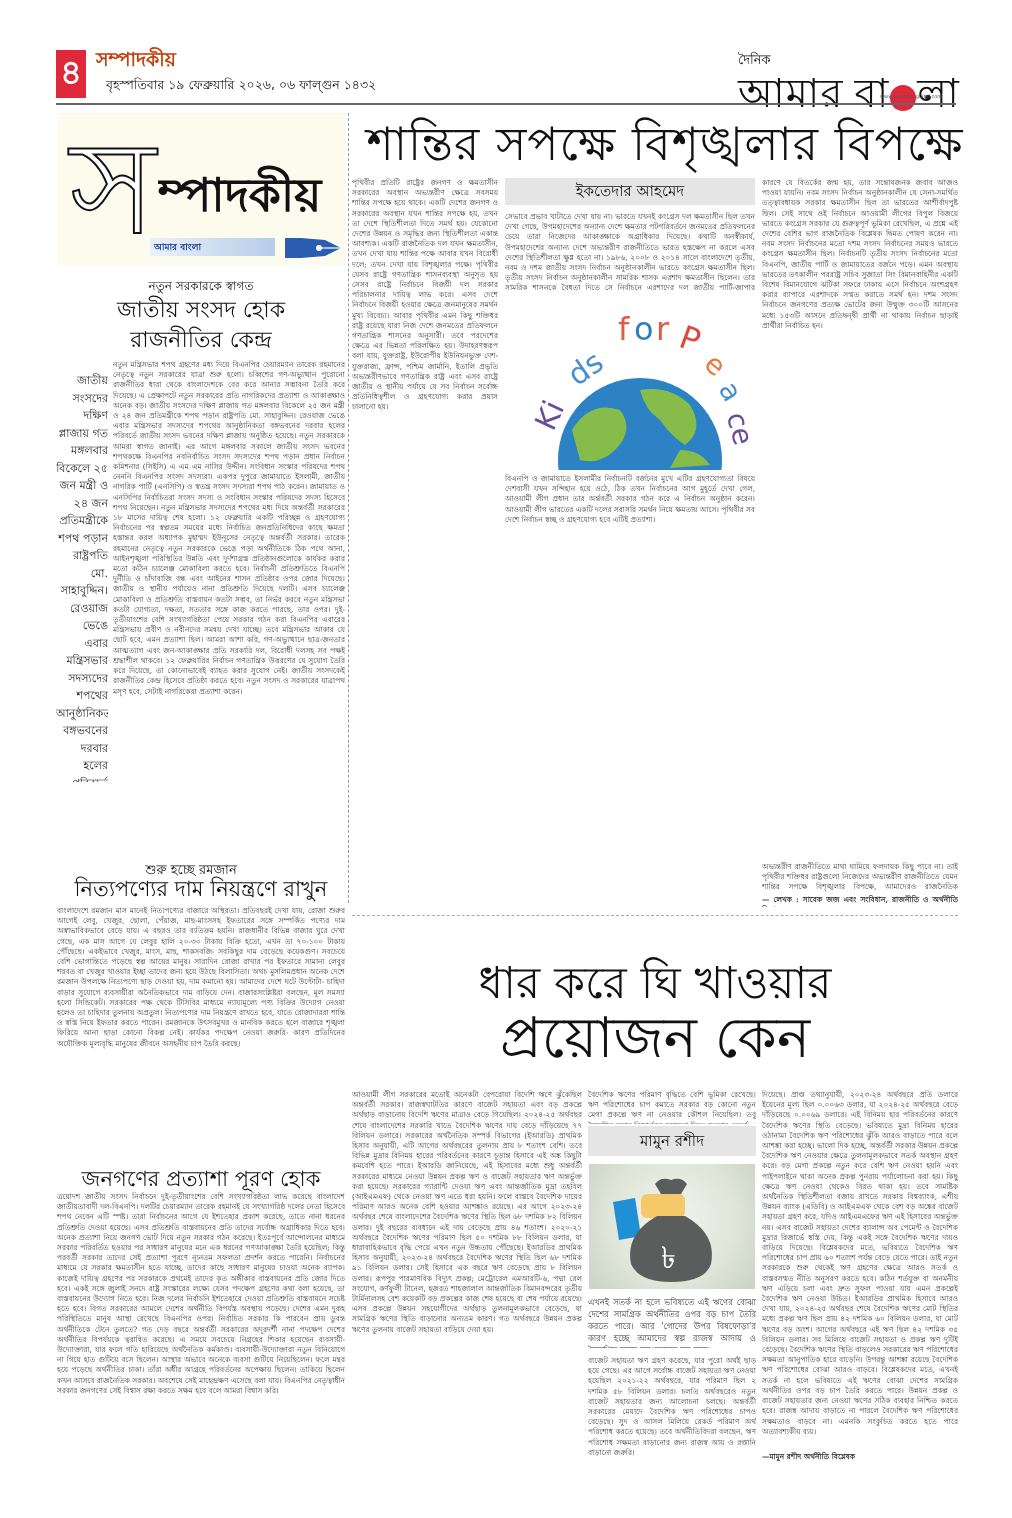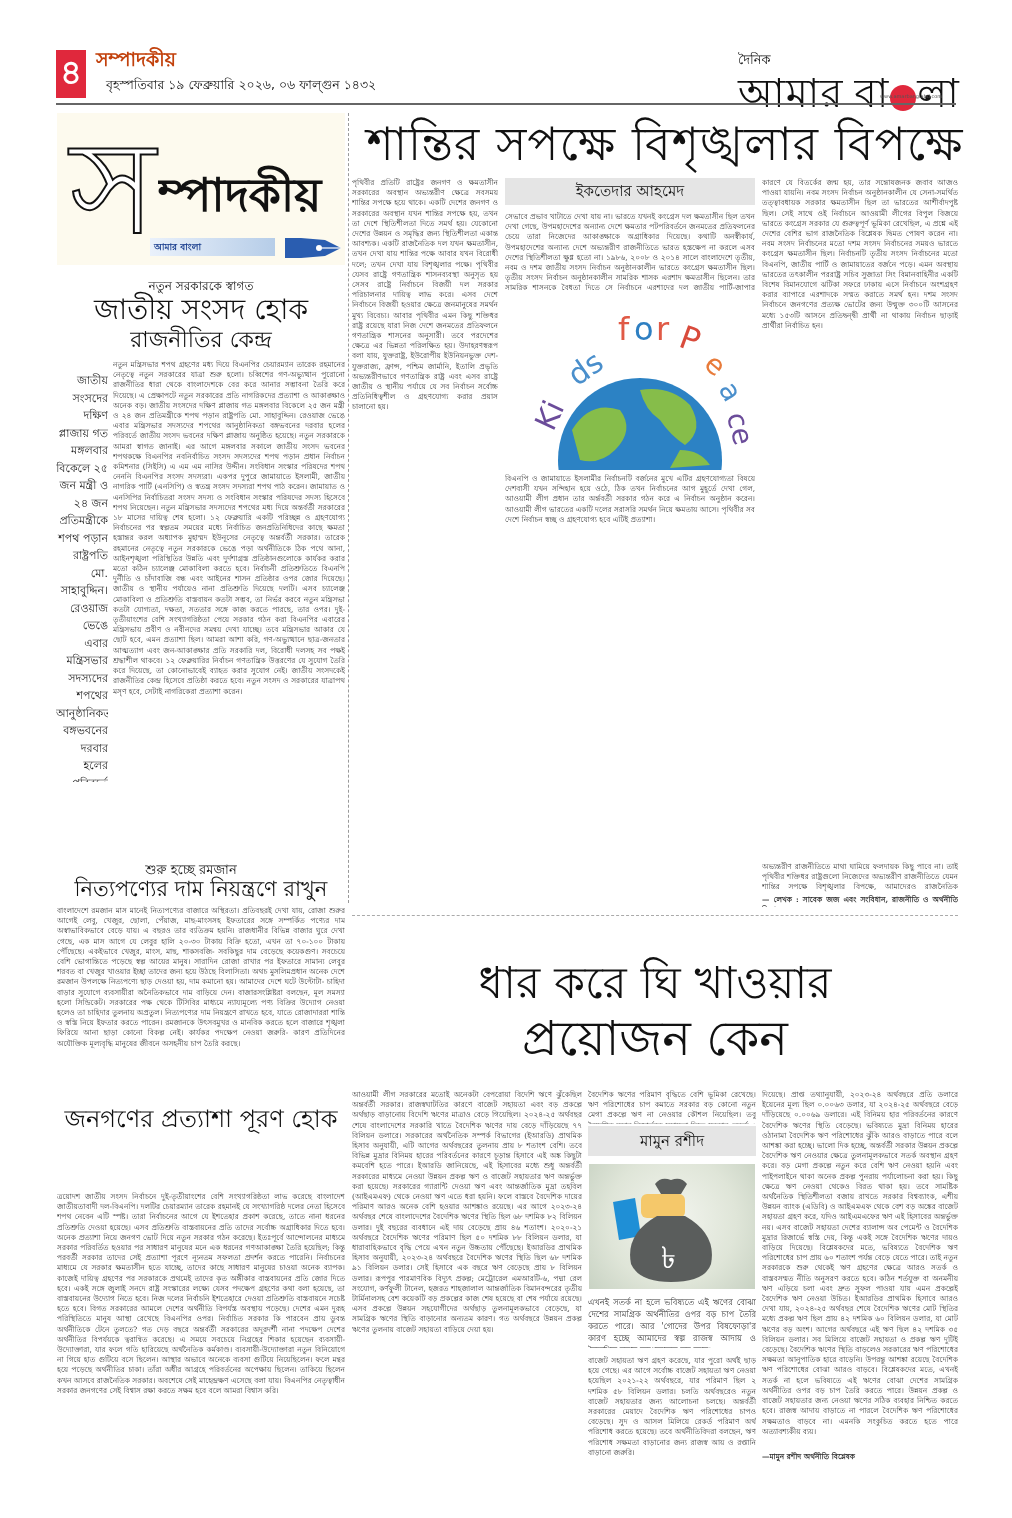--- a/index.html
+++ b/index.html
@@ -52,30 +52,30 @@
 <div class="abs logo-strip"></div>
 <div class="abs logo-strip-text">আমার বাংলা</div>
 <svg class="abs pen-icon" viewBox="0 0 58 24">
   <rect x="0" y="2" width="16" height="20" fill="#2a5db0"></rect>
   <path d="M16 2 L40 4 L56 12 L40 20 L16 22 Z" fill="#2a5db0"></path>
   <circle cx="34" cy="12" r="3" fill="#fff"></circle>
   <line x1="37" y1="12" x2="56" y2="12" stroke="#fff" stroke-width="1.2"></line>
 </svg>
 
 <div class="abs kicker" style="left:57px; top:277px; width:288px; font-size:12px;">নতুন সরকারকে স্বাগত</div>
-<div class="abs hl" style="left:57px; top:295px; width:288px; font-size:28px; line-height:30px;">জাতীয় সংসদ হোক</div>
+<div class="abs hl" style="left:57px; top:295px; width:288px; font-size:22px; line-height:30px;">জাতীয় সংসদ হোক</div>
 <div class="abs hl" style="left:57px; top:325px; width:288px; font-size:22px; line-height:30px;">রাজনীতির কেন্দ্র</div>
 <div class="abs pull-quote" style="left:56px; top:372px; width:52px; height:410px; overflow:hidden;">জাতীয় সংসদের দক্ষিণ প্লাজায় গত মঙ্গলবার বিকেলে ২৫ জন মন্ত্রী ও ২৪ জন প্রতিমন্ত্রীকে শপথ পড়ান রাষ্ট্রপতি মো. সাহাবুদ্দিন। রেওয়াজ ভেঙে এবার মন্ত্রিসভার সদস্যদের শপথের আনুষ্ঠানিকতা বঙ্গভবনের দরবার হলের পরিবর্তে জাতীয় সংসদ ভবনের দক্ষিণ প্লাজায় অনুষ্ঠিত হয়েছে। নতুন সরকারকে আমরা স্বাগত জানাই।</div>
 <div class="abs body-text" style="left:113px; top:360px; width:232px; height:420px;">নতুন মন্ত্রিসভার শপথ গ্রহণের মধ্য দিয়ে বিএনপির চেয়ারম্যান তারেক রহমানের নেতৃত্বে নতুন সরকারের যাত্রা শুরু হলো। চব্বিশের গণ-অভ্যুত্থান পুরোনো রাজনীতির ধারা থেকে বাংলাদেশকে বের করে আনার সম্ভাবনা তৈরি করে দিয়েছে। এ প্রেক্ষাপটে নতুন সরকারের প্রতি নাগরিকদের প্রত্যাশা ও আকাঙ্ক্ষাও অনেক বড়। জাতীয় সংসদের দক্ষিণ প্লাজায় গত মঙ্গলবার বিকেলে ২৫ জন মন্ত্রী ও ২৪ জন প্রতিমন্ত্রীকে শপথ পড়ান রাষ্ট্রপতি মো. সাহাবুদ্দিন। রেওয়াজ ভেঙে এবার মন্ত্রিসভার সদস্যদের শপথের আনুষ্ঠানিকতা বঙ্গভবনের দরবার হলের পরিবর্তে জাতীয় সংসদ ভবনের দক্ষিণ প্লাজায় অনুষ্ঠিত হয়েছে। নতুন সরকারকে আমরা স্বাগত জানাই। এর আগে মঙ্গলবার সকালে জাতীয় সংসদ ভবনের শপথকক্ষে বিএনপির নবনির্বাচিত সংসদ সদস্যদের শপথ পড়ান প্রধান নির্বাচন কমিশনার (সিইসি) এ এম এম নাসির উদ্দীন। সংবিধান সংস্কার পরিষদের শপথ নেননি বিএনপির সংসদ সদস্যরা। একপর দুপুরে জামায়াতে ইসলামী, জাতীয় নাগরিক পার্টি (এনসিপি) ও স্বতন্ত্র সংসদ সদস্যরা শপথ পাঠ করেন। জামায়াত ও এনসিপির নির্বাচিতরা সংসদ সদস্য ও সংবিধান সংস্কার পরিষদের সদস্য হিসেবে শপথ নিয়েছেন। নতুন মন্ত্রিসভার সদস্যদের শপথের মধ্য দিয়ে অন্তর্বর্তী সরকারের ১৮ মাসের দায়িত্ব শেষ হলো। ১২ ফেব্রুয়ারি একটি পরিচ্ছন্ন ও গ্রহণযোগ্য নির্বাচনের পর স্বল্পতম সময়ের মধ্যে নির্বাচিত জনপ্রতিনিধিদের কাছে ক্ষমতা হস্তান্তর করল অধ্যাপক মুহাম্মদ ইউনূসের নেতৃত্বে অন্তর্বর্তী সরকার। তারেক রহমানের নেতৃত্বে নতুন সরকারকে ভেঙে পড়া অর্থনীতিকে ঠিক পথে আনা, আইনশৃঙ্খলা পরিস্থিতির উন্নতি এবং দুর্দশাগ্রস্ত প্রতিষ্ঠানগুলোকে কার্যকর করার মতো কঠিন চ্যালেঞ্জ মোকাবিলা করতে হবে। নির্বাচনী প্রতিশ্রুতিতে বিএনপি দুর্নীতি ও চাঁদাবাজি বন্ধ এবং আইনের শাসন প্রতিষ্ঠার ওপর জোর দিয়েছে। জাতীয় ও স্থানীয় পর্যায়েও নানা প্রতিশ্রুতি দিয়েছে দলটি। এসব চ্যালেঞ্জ মোকাবিলা ও প্রতিশ্রুতি বাস্তবায়ন কতটা সম্ভব, তা নির্ভর করবে নতুন মন্ত্রিসভা কতটা যোগ্যতা, দক্ষতা, সততার সঙ্গে কাজ করতে পারছে, তার ওপর। দুই-তৃতীয়াংশের বেশি সংখ্যাগরিষ্ঠতা পেয়ে সরকার গঠন করা বিএনপির এবারের মন্ত্রিসভায় প্রবীণ ও নবীনদের সমন্বয় দেখা যাচ্ছে। তবে মন্ত্রিসভার আকার যে ছোট হবে, এমন প্রত্যাশা ছিল। আমরা আশা করি, গণ-অভ্যুত্থানে ছাত্র-জনতার আত্মত্যাগ এবং জন-আকাঙ্ক্ষার প্রতি সরকারি দল, বিরোধী দলসহ সব পক্ষই শ্রদ্ধাশীল থাকবে। ১২ ফেব্রুয়ারির নির্বাচন গণতান্ত্রিক উত্তরণের যে সুযোগ তৈরি করে দিয়েছে, তা কোনোভাবেই ব্যাহত করার সুযোগ নেই। জাতীয় সংসদকেই রাজনীতির কেন্দ্র হিসেবে প্রতিষ্ঠা করতে হবে। নতুন সংসদ ও সরকারের যাত্রাপথ মসৃণ হবে, সেটাই নাগরিকেরা প্রত্যাশা করেন।</div>
 
 <div class="abs kicker" style="left:47px; top:860px; width:288px; font-size:13px;">শুরু হচ্ছে রমজান</div>
 <div class="abs hl" style="left:57px; top:876px; width:288px; font-size:21px; line-height:26px;">নিত্যপণ্যের দাম নিয়ন্ত্রণে রাখুন</div>
 <div class="abs body-text" style="left:57px; top:906px; width:288px; height:150px;">বাংলাদেশে রমজান মাস মানেই নিত্যপণ্যের বাজারে অস্থিরতা। প্রতিবছরই দেখা যায়, রোজা শুরুর আগেই লেবু, খেজুর, ছোলা, পেঁয়াজ, মাছ-মাংসসহ ইফতারের সঙ্গে সম্পর্কিত পণ্যের দাম অস্বাভাবিকভাবে বেড়ে যায়। এ বছরও তার ব্যতিক্রম হয়নি। রাজধানীর বিভিন্ন বাজার ঘুরে দেখা গেছে, এক মাস আগে যে লেবুর হালি ২০-৩০ টাকায় বিক্রি হতো, এখন তা ৭০-১০০ টাকায় পৌঁছেছে। একইভাবে খেজুর, মাংস, মাছ, শাকসবজি- সবকিছুর দাম বেড়েছে কয়েকগুণ। সবচেয়ে বেশি ভোগান্তিতে পড়েছে স্বল্প আয়ের মানুষ। সারাদিন রোজা রাখার পর ইফতারে সামান্য লেবুর শরবত বা খেজুর খাওয়ার ইচ্ছা তাদের জন্য হয়ে উঠছে বিলাসিতা। অথচ মুসলিমপ্রধান অনেক দেশে রমজান উপলক্ষে নিত্যপণ্যে ছাড় দেওয়া হয়, দাম কমানো হয়। আমাদের দেশে ঘটে উল্টোটা- চাহিদা বাড়ার সুযোগে ব্যবসায়ীরা অনৈতিকভাবে দাম বাড়িয়ে দেন। বাজারসংশ্লিষ্টরা বলছেন, মূল সমস্যা হলো সিন্ডিকেট। সরকারের পক্ষ থেকে টিসিবির মাধ্যমে ন্যায্যমূল্যে পণ্য বিক্রির উদ্যোগ নেওয়া হলেও তা চাহিদার তুলনায় অপ্রতুল। নিত্যপণ্যের দাম নিয়ন্ত্রণে রাখতে হবে, যাতে রোজাদাররা শান্তি ও স্বস্তি নিয়ে ইফতার করতে পারেন। রমজানকে উৎসবমুখর ও মানবিক করতে হলে বাজারে শৃঙ্খলা ফিরিয়ে আনা ছাড়া কোনো বিকল্প নেই। কার্যকর পদক্ষেপ নেওয়া জরুরি- কারণ প্রতিদিনের অযৌক্তিক মূল্যবৃদ্ধি মানুষের জীবনে অসহনীয় চাপ তৈরি করছে।</div>
 
-<div class="abs hl" style="left:57px; top:1106px; width:288px; font-size:24px; line-height:26px;">জনগণের প্রত্যাশা পূরণ হোক</div>
+<div class="abs hl" style="left:57px; top:1166px; width:288px; font-size:21px; line-height:26px;">জনগণের প্রত্যাশা পূরণ হোক</div>
 <div class="abs body-text" style="left:57px; top:1192px; width:288px; height:232px;">ত্রয়োদশ জাতীয় সংসদ নির্বাচনে দুই-তৃতীয়াংশের বেশি সংখ্যাগরিষ্ঠতা লাভ করেছে বাংলাদেশ জাতীয়তাবাদী দল-বিএনপি। দলটির চেয়ারম্যান তারেক রহমানই যে সংখ্যাগরিষ্ঠ দলের নেতা হিসেবে শপথ নেবেন এটি স্পষ্ট। তারা নির্বাচনের আগে যে ইশতেহার প্রকাশ করেছে, তাতে নানা ধরনের প্রতিশ্রুতি দেওয়া হয়েছে। এসব প্রতিশ্রুতি বাস্তবায়নের প্রতি তাদের সর্বোচ্চ অগ্রাধিকার দিতে হবে। অনেক প্রত্যাশা নিয়ে জনগণ ভোট দিয়ে নতুন সরকার গঠন করেছে। ইতঃপূর্বে আন্দোলনের মাধ্যমে সরকার পরিবর্তিত হওয়ার পর সাধারণ মানুষের মনে এক ধরনের গণআকাঙ্ক্ষা তৈরি হয়েছিল; কিন্তু পরবর্তী সরকার তাদের সেই প্রত্যাশা পূরণে ন্যূনতম সফলতা প্রদর্শন করতে পারেনি। নির্বাচনের মাধ্যমে যে সরকার ক্ষমতাসীন হতে যাচ্ছে, তাদের কাছে সাধারণ মানুষের চাওয়া অনেক ব্যাপক। কাজেই দায়িত্ব গ্রহণের পর সরকারকে প্রথমেই তাদের কৃত অঙ্গীকার বাস্তবায়নের প্রতি জোর দিতে হবে। একই সঙ্গে জুলাই সনদে রাষ্ট্র সংস্কারের লক্ষ্যে যেসব পদক্ষেপ গ্রহণের কথা বলা হয়েছে, তা বাস্তবায়নের উদ্যোগ নিতে হবে। নিজ দলের নির্বাচনি ইশতেহারে দেওয়া প্রতিশ্রুতি বাস্তবায়নে সচেষ্ট হতে হবে। বিগত সরকারের আমলে দেশের অর্থনীতি বিপর্যস্ত অবস্থায় পড়েছে। দেশের এমন দুরূহ পরিস্থিতিতে মানুষ আস্থা রেখেছে বিএনপির ওপর। নির্বাচিত সরকার কি পারবেন প্রায় ডুবন্ত অর্থনীতিকে টেনে তুলতে? গত দেড় বছরে অন্তর্বর্তী সরকারের অদূরদর্শী নানা পদক্ষেপ দেশের অর্থনীতির বিপর্যয়কে ত্বরান্বিত করেছে। এ সময়ে সবচেয়ে নিগ্রহের শিকার হয়েছেন ব্যবসায়ী-উদ্যোক্তারা, যার ফলে গতি হারিয়েছে অর্থনৈতিক কর্মকাণ্ড। ব্যবসায়ী-উদ্যোক্তারা নতুন বিনিয়োগে না গিয়ে হাত গুটিয়ে বসে ছিলেন। আস্থার অভাবে অনেকে ব্যবসা গুটিয়ে নিয়েছিলেন। ফলে মন্থর হয়ে পড়েছে অর্থনীতির চাকা। তাঁরা অধীর আগ্রহে পরিবর্তনের অপেক্ষায় ছিলেন। তাকিয়ে ছিলেন কখন আসবে রাজনৈতিক সরকার। অবশেষে সেই মাহেন্দ্রক্ষণ এসেছে বলা যায়। বিএনপির নেতৃত্বাধীন সরকার জনগণের সেই বিশ্বাস রক্ষা করতে সক্ষম হবে বলে আমরা বিশ্বাস করি।</div>
 
 <div class="abs vline" style="left:348px; top:113px; height:790px;"></div>
 
 <div class="abs main-title">শান্তির সপক্ষে বিশৃঙ্খলার বিপক্ষে</div>
 <div class="abs body-text" style="left:352px; top:178px; width:146px; height:548px;">পৃথিবীর প্রতিটি রাষ্ট্রের জনগণ ও ক্ষমতাসীন সরকারের অবস্থান অভ্যন্তরীণ ক্ষেত্রে সবসময় শান্তির সপক্ষে হয়ে থাকে। একটি দেশের জনগণ ও সরকারের অবস্থান যখন শান্তির সপক্ষে হয়, তখন তা দেশে স্থিতিশীলতা দিতে সমর্থ হয়। যেকোনো দেশের উন্নয়ন ও সমৃদ্ধির জন্য স্থিতিশীলতা একান্ত আবশ্যক। একটি রাজনৈতিক দল যখন ক্ষমতাসীন, তখন দেখা যায় শান্তির পক্ষে আবার যখন বিরোধী দলে; তখন দেখা যায় বিশৃঙ্খলার পক্ষে। পৃথিবীর যেসব রাষ্ট্রে গণতান্ত্রিক শাসনব্যবস্থা অনুসৃত হয় সেসব রাষ্ট্রে নির্বাচনে বিজয়ী দল সরকার পরিচালনার দায়িত্ব লাভ করে। এসব দেশে নির্বাচনে বিজয়ী হওয়ার ক্ষেত্রে জনমানুষের সমর্থন মুখ্য বিবেচ্য। আবার পৃথিবীর এমন কিছু শক্তিধর রাষ্ট্র রয়েছে যারা নিজ দেশে জনমতের প্রতিফলনে গণতান্ত্রিক শাসনের অনুসারী। তবে পরদেশের ক্ষেত্রে এর ভিন্নতা পরিলক্ষিত হয়। উদাহরণস্বরূপ বলা যায়, যুক্তরাষ্ট্র, ইউরোপীয় ইউনিয়নভুক্ত দেশ- যুক্তরাজ্য, ফ্রান্স, পশ্চিম জার্মানি, ইতালি প্রভৃতি অভ্যন্তরীণভাবে গণতান্ত্রিক রাষ্ট্র এবং এসব রাষ্ট্রে জাতীয় ও স্থানীয় পর্যায়ে যে সব নির্বাচন সর্বোচ্চ প্রতিনিধিত্বশীল ও গ্রহণযোগ্য করার প্রয়াস চালানো হয়।</div>
 <div class="abs byline-box" style="left:505px; top:178px; width:250px; height:27px; font-size:15px; line-height:27px;">ইকতেদার আহমেদ</div>
 <div class="abs body-text" style="left:505px; top:212px; width:250px; height:80px;">সেভাবে প্রভাব খাটাতে দেখা যায় না। ভারতে যখনই কংগ্রেস দল ক্ষমতাসীন ছিল তখন দেখা গেছে, উপমহাদেশের অন্যান্য দেশে ক্ষমতার পটপরিবর্তনে জনমতের প্রতিফলনের চেয়ে তারা নিজেদের আকাঙ্ক্ষাকে অগ্রাধিকার দিয়েছে। কথাটি অনস্বীকার্য, উপমহাদেশের অন্যান্য দেশে অভ্যন্তরীণ রাজনীতিতে ভারত হস্তক্ষেপ না করলে এসব দেশের স্থিতিশীলতা ক্ষুণ্ণ হতো না। ১৯৮৬, ২০০৮ ও ২০১৪ সালে বাংলাদেশে তৃতীয়, নবম ও দশম জাতীয় সংসদ নির্বাচন অনুষ্ঠানকালীন ভারতে কংগ্রেস ক্ষমতাসীন ছিল। তৃতীয় সংসদ নির্বাচন অনুষ্ঠানকালীন সামরিক শাসক এরশাদ ক্ষমতাসীন ছিলেন। তার সামরিক শাসনকে বৈধতা দিতে সে নির্বাচনে এরশাদের দল জাতীয় পার্টি-জাপার সংখ্যাগরিষ্ঠতা পাওয়া অত্যাবশ্যক ছিল। সে সময়কার প্রধান বিরোধী দল আওয়ামী লীগ, বিএনপি ও জামায়াতে ইসলামী নির্বাচনটি বর্জনের ঘোষণা দিলে তা বাস্তবায়িত হয়নি।</div>
 <div class="abs body-text" style="left:762px; top:178px; width:196px; height:680px;">কারণে যে বিতর্কের জন্ম হয়, তার সন্তোষজনক জবাব আজও পাওয়া যায়নি। নবম সংসদ নির্বাচন অনুষ্ঠানকালীন যে সেনা-সমর্থিত তত্ত্বাবধায়ক সরকার ক্ষমতাসীন ছিল তা ভারতের আশীর্বাদপুষ্ট ছিল। সেই সাথে ওই নির্বাচনে আওয়ামী লীগের বিপুল বিজয়ে ভারতে কংগ্রেস সরকার যে গুরুত্বপূর্ণ ভূমিকা রেখেছিল, এ প্রশ্নে এই দেশের বেশির ভাগ রাজনৈতিক বিশ্লেষক দ্বিমত পোষণ করেন না। নবম সংসদ নির্বাচনের মতো দশম সংসদ নির্বাচনের সময়ও ভারতে কংগ্রেস ক্ষমতাসীন ছিল। নির্বাচনটি তৃতীয় সংসদ নির্বাচনের মতো বিএনপি, জাতীয় পার্টি ও জামায়াতের বর্জনে পড়ে। এমন অবস্থায় ভারতের তৎকালীন পররাষ্ট্র সচিব সুজাতা সিং বিমানবাহিনীর একটি বিশেষ বিমানযোগে ঝটিকা সফরে ঢাকায় এসে নির্বাচনে অংশগ্রহণ করার ব্যাপারে এরশাদকে সম্মত করাতে সমর্থ হন। দশম সংসদ নির্বাচনে জনগণের প্রত্যক্ষ ভোটের জন্য উন্মুক্ত ৩০০টি আসনের মধ্যে ১৫৩টি আসনে প্রতিদ্বন্দ্বী প্রার্থী না থাকায় নির্বাচন ছাড়াই প্রার্থীরা নির্বাচিত হন।</div>
 
@@ -95,21 +95,21 @@
   <text x="206" y="124" font-family="DejaVu Sans, sans-serif" font-size="28" fill="#6b4c9a" transform="rotate(75 212 120)">ce</text>
 </svg>
 
 <div class="abs body-text" style="left:505px; top:474px; width:250px; height:252px;">বিএনপি ও জামায়াতে ইসলামীর নির্বাচনটি বর্জনের মুখে এটির গ্রহণযোগ্যতা বিষয়ে দেশবাসী যখন সন্দিহান হয়ে ওঠে, ঠিক তখন নির্বাচনের আগ মুহূর্তে দেখা গেল, আওয়ামী লীগ প্রধান তার অর্ন্তবর্তী সরকার গঠন করে এ নির্বাচন অনুষ্ঠান করেন। আওয়ামী লীগ ভারতের একটি দলের সরাসরি সমর্থন নিয়ে ক্ষমতায় আসে। পৃথিবীর সব দেশে নির্বাচন স্বচ্ছ ও গ্রহণযোগ্য হবে এটিই প্রত্যাশা।</div>
 <div class="abs body-text" style="left:762px; top:862px; width:196px; height:30px;">অভ্যন্তরীণ রাজনীতিতে মাথা ঘামিয়ে ফলদায়ক কিছু পাবে না। তাই পৃথিবীর শক্তিধর রাষ্ট্রগুলো নিজেদের অভ্যন্তরীণ রাজনীতিতে যেমন শান্তির সপক্ষে বিশৃঙ্খলার বিপক্ষে, আমাদেরও রাজনৈতিক স্থিতিশীলতা এবং সামগ্রিকভাবে অর্থনৈতিক উন্নতি ও সমৃদ্ধির জন্য অবশ্যই অভ্যন্তরীণ ক্ষেত্রে শান্তির সপক্ষে আর বিশৃঙ্খলার বিপক্ষে থাকতে হবে।</div>
 <div class="abs body-text" style="left:762px; top:895px; width:196px; height:12px; font-weight:bold;">— লেখক : সাবেক জজ এবং সংবিধান, রাজনীতি ও অর্থনীতি বিশ্লেষক</div>
 
 <div class="abs dash-sep" style="left:352px; top:915px; width:606px;"></div>
 
 <div class="abs hl" style="left:352px; top:955px; width:606px; font-size:44px; line-height:56px;">ধার করে ঘি খাওয়ার</div>
-<div class="abs hl" style="left:352px; top:1010px; width:606px; font-size:48px; line-height:56px;text-align:center;">প্রয়োজন কেন</div>
+<div class="abs hl" style="left:352px; top:1010px; width:606px; font-size:56px; line-height:56px;text-align:center;">প্রয়োজন কেন</div>
 
 <div class="abs body-text" style="left:352px; top:1090px; width:230px; height:400px;">আওয়ামী লীগ সরকারের মতোই অনেকটা বেপরোয়া বিদেশি ঋণে ঝুঁকেছিল অন্তর্বর্তী সরকার। রাজস্বঘাটতির কারণে বাজেট সহায়তা এবং বড় প্রকল্পে অর্থছাড় বাড়ানোয় বিদেশি ঋণের মাত্রাও বেড়ে গিয়েছিল। ২০২৪-২৫ অর্থবছর শেষে বাংলাদেশের সরকারি খাতে বৈদেশিক ঋণের দায় বেড়ে দাঁড়িয়েছে ৭৭ বিলিয়ন ডলারে। সরকারের অর্থনৈতিক সম্পর্ক বিভাগের (ইআরডি) প্রাথমিক হিসাব অনুযায়ী, এটি আগের অর্থবছরের তুলনায় প্রায় ৮ শতাংশ বেশি। তবে বিভিন্ন মুদ্রার বিনিময় হারের পরিবর্তনের কারণে চূড়ান্ত হিসাবে এই অঙ্ক কিছুটা কমবেশি হতে পারে। ইআরডি জানিয়েছে, এই হিসাবের মধ্যে শুধু অন্তর্বর্তী সরকারের মাধ্যমে নেওয়া উন্নয়ন প্রকল্প ঋণ ও বাজেট সহায়তার ঋণ অন্তর্ভুক্ত করা হয়েছে। সরকারের গ্যারান্টি দেওয়া ঋণ এবং আন্তর্জাতিক মুদ্রা তহবিল (আইএমএফ) থেকে নেওয়া ঋণ এতে ধরা হয়নি। ফলে বাস্তবে বৈদেশিক দায়ের পরিমাণ আরও অনেক বেশি হওয়ার আশঙ্কাও রয়েছে। এর আগে ২০২৩-২৪ অর্থবছর শেষে বাংলাদেশের বৈদেশিক ঋণের স্থিতি ছিল ৬৮ দশমিক ৮২ বিলিয়ন ডলার। দুই বছরের ব্যবধানে এই দায় বেড়েছে প্রায় ৪৬ শতাংশ। ২০২০-২১ অর্থবছরে বৈদেশিক ঋণের পরিমাণ ছিল ৫০ দশমিক ৮৮ বিলিয়ন ডলার, যা ধারাবাহিকভাবে বৃদ্ধি পেয়ে এখন নতুন উচ্চতায় পৌঁছেছে। ইআরডির প্রাথমিক হিসাব অনুযায়ী, ২০২৩-২৪ অর্থবছরে বৈদেশিক ঋণের স্থিতি ছিল ৬৮ দশমিক ৯১ বিলিয়ন ডলার। সেই হিসাবে এক বছরে ঋণ বেড়েছে প্রায় ৮ বিলিয়ন ডলার। রূপপুর পারমাণবিক বিদ্যুৎ প্রকল্প; মেট্রোরেল এমআরটি-৬, পদ্মা রেল সংযোগ, কর্ণফুলী টানেল, হজরত শাহজালাল আন্তর্জাতিক বিমানবন্দরের তৃতীয় টার্মিনালসহ বেশ কয়েকটি বড় প্রকল্পের কাজ শেষ হয়েছে বা শেষ পর্যায়ে রয়েছে। এসব প্রকল্পে উন্নয়ন সহযোগীদের অর্থছাড় তুলনামূলকভাবে বেড়েছে, যা সামগ্রিক ঋণের স্থিতি বাড়ানোর অন্যতম কারণ। গত অর্থবছরে উন্নয়ন প্রকল্প ঋণের তুলনায় বাজেট সহায়তা বাড়িয়ে দেয়া হয়।</div>
 <div class="abs body-text" style="left:588px; top:1090px; width:168px; height:34px;">বৈদেশিক ঋণের পরিমাণ বৃদ্ধিতে বেশি ভূমিকা রেখেছে। ঋণ পরিশোধের চাপ কমাতে সরকার বড় কোনো নতুন মেগা প্রকল্পে ঋণ না নেওয়ার কৌশল নিয়েছিল। তবু বৈদেশিক মুদ্রার রিজার্ভকে সহায়তা দিতে সরকার রেকর্ড ৩ দশমিক ৪১ বিলিয়ন ডলার</div>
 <div class="abs byline-box" style="left:588px; top:1126px; width:168px; height:30px; font-size:15px; line-height:30px;">মামুন রশীদ</div>
 
 <div class="abs money-img">
   <svg width="166" height="125" viewBox="0 0 166 125">
     <path d="M24 38 L46 34 L52 72 L30 76 Z" fill="#1f8fd6"></path>
     <path d="M66 20 Q72 12 82 16 Q92 12 98 20 L92 30 L72 30 Z" fill="#5a5d5c"></path>
     <rect x="52" y="30" width="44" height="24" rx="6" fill="#f5c86a"></rect>

